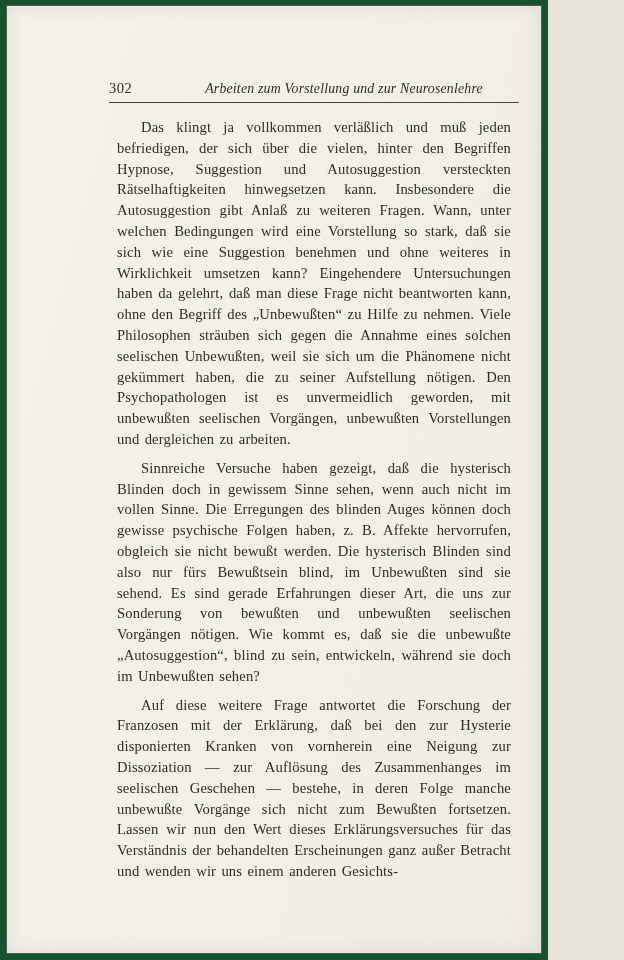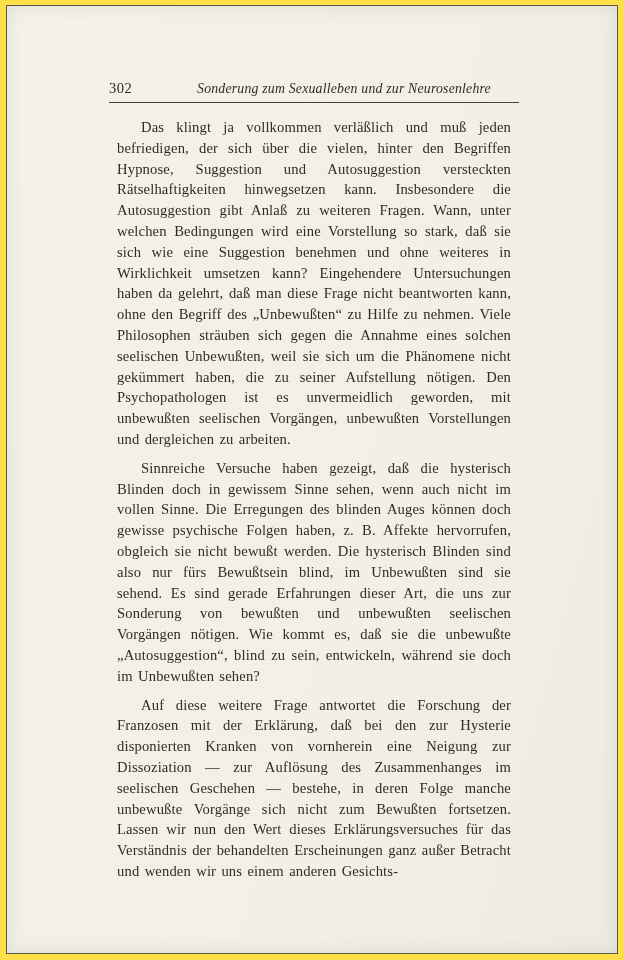--- a/index.html
+++ b/index.html
@@ -2,23 +2,23 @@
 <html><head>
 <meta charset="utf-8">
 <style>
   html, body {
     margin: 0;
     padding: 0;
     background: #e7e3d9;
   }
   .scan {
     position: relative;
-    width: 624px;
+    width: 548px;
     height: 960px;
-    background: #fde047;
+    background: #14532d;
     overflow: hidden;
     font-family: "Liberation Serif", "DejaVu Serif", serif;
   }
   .page {
     position: absolute;
     top: 5px;
     left: 6px;
     right: 6px;
     bottom: 6px;
     border: 1px solid #5a574d;
@@ -68,21 +68,21 @@
 </style>
 </head>
 <body>
 
 <div class="scan">
   <div class="page">
     <div class="text-block">
 
       <div class="page-header">
         <span class="page-number">302</span>
-        <span class="running-title">Sonderung zum Sexualleben und zur Neurosenlehre</span>
+        <span class="running-title">Arbeiten zum Vorstellung und zur Neurosenlehre</span>
       </div>
 
       <div class="body-text">
         <p>Das klingt ja vollkommen verläßlich und muß jeden befriedigen, der sich über die vielen, hinter den Begriffen Hypnose, Suggestion und Autosuggestion versteckten Rätselhaftigkeiten hinwegsetzen kann. Insbesondere die Autosuggestion gibt Anlaß zu weiteren Fragen. Wann, unter welchen Bedingungen wird eine Vorstellung so stark, daß sie sich wie eine Suggestion benehmen und ohne weiteres in Wirklichkeit umsetzen kann? Eingehendere Untersuchungen haben da gelehrt, daß man diese Frage nicht beantworten kann, ohne den Begriff des „Unbewußten“ zu Hilfe zu nehmen. Viele Philosophen sträuben sich gegen die Annahme eines solchen seelischen Unbewußten, weil sie sich um die Phänomene nicht gekümmert haben, die zu seiner Aufstellung nötigen. Den Psychopathologen ist es unvermeidlich geworden, mit unbewußten seelischen Vorgängen, unbewußten Vorstellungen und dergleichen zu arbeiten.</p>
         <p>Sinnreiche Versuche haben gezeigt, daß die hysterisch Blinden doch in gewissem Sinne sehen, wenn auch nicht im vollen Sinne. Die Erregungen des blinden Auges können doch gewisse psychische Folgen haben, z. B. Affekte hervorrufen, obgleich sie nicht bewußt werden. Die hysterisch Blinden sind also nur fürs Bewußtsein blind, im Unbewußten sind sie sehend. Es sind gerade Erfahrungen dieser Art, die uns zur Sonderung von bewußten und unbewußten seelischen Vorgängen nötigen. Wie kommt es, daß sie die unbewußte „Autosuggestion“, blind zu sein, entwickeln, während sie doch im Unbewußten sehen?</p>
         <p>Auf diese weitere Frage antwortet die Forschung der Franzosen mit der Erklärung, daß bei den zur Hysterie disponierten Kranken von vornherein eine Neigung zur Dissoziation — zur Auflösung des Zusammenhanges im seelischen Geschehen — bestehe, in deren Folge manche unbewußte Vorgänge sich nicht zum Bewußten fortsetzen. Lassen wir nun den Wert dieses Erklärungsversuches für das Verständnis der behandelten Erscheinungen ganz außer Betracht und wenden wir uns einem anderen Gesichts-</p>
       </div>
 
     </div>
   </div>

